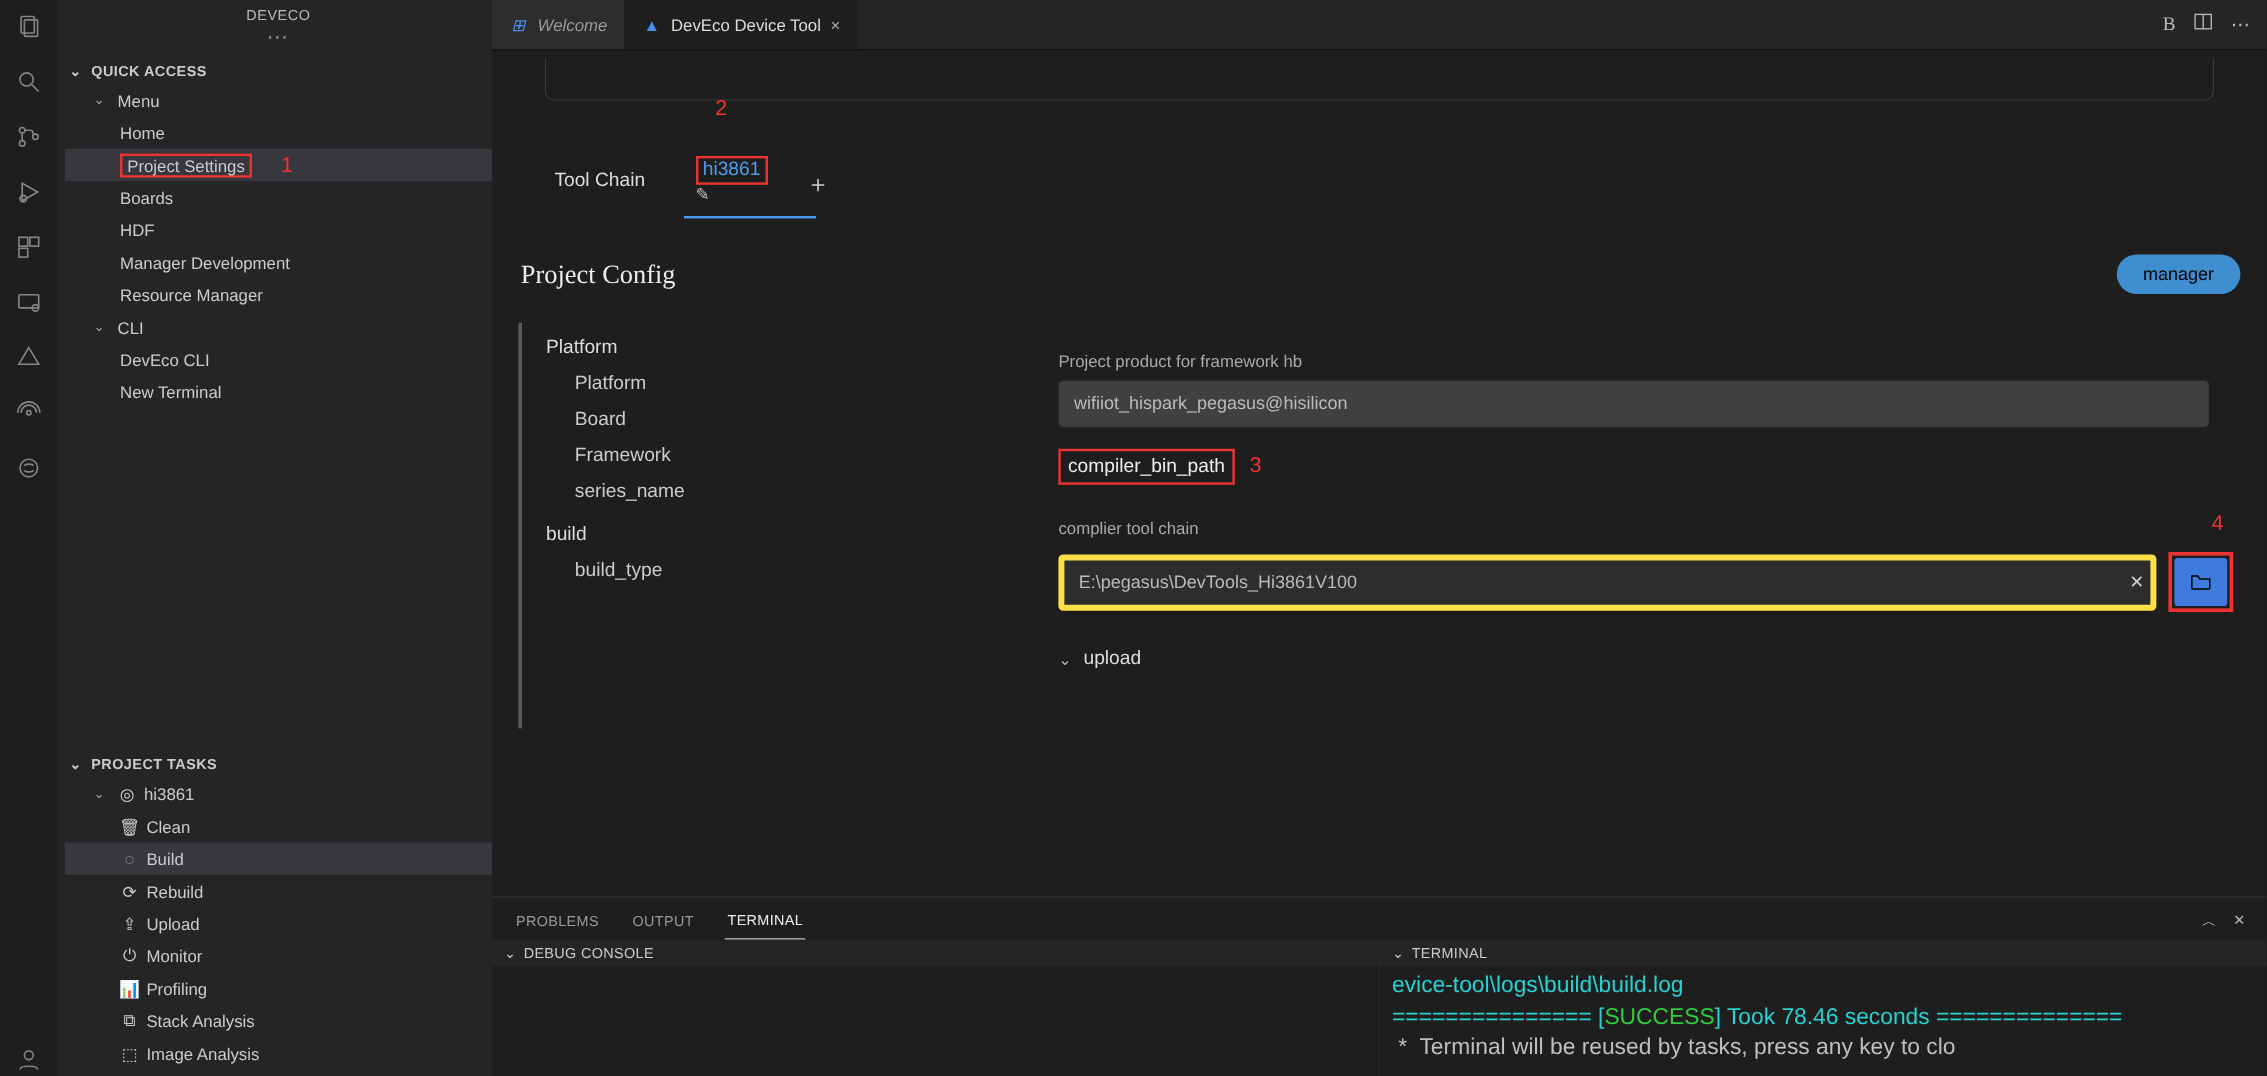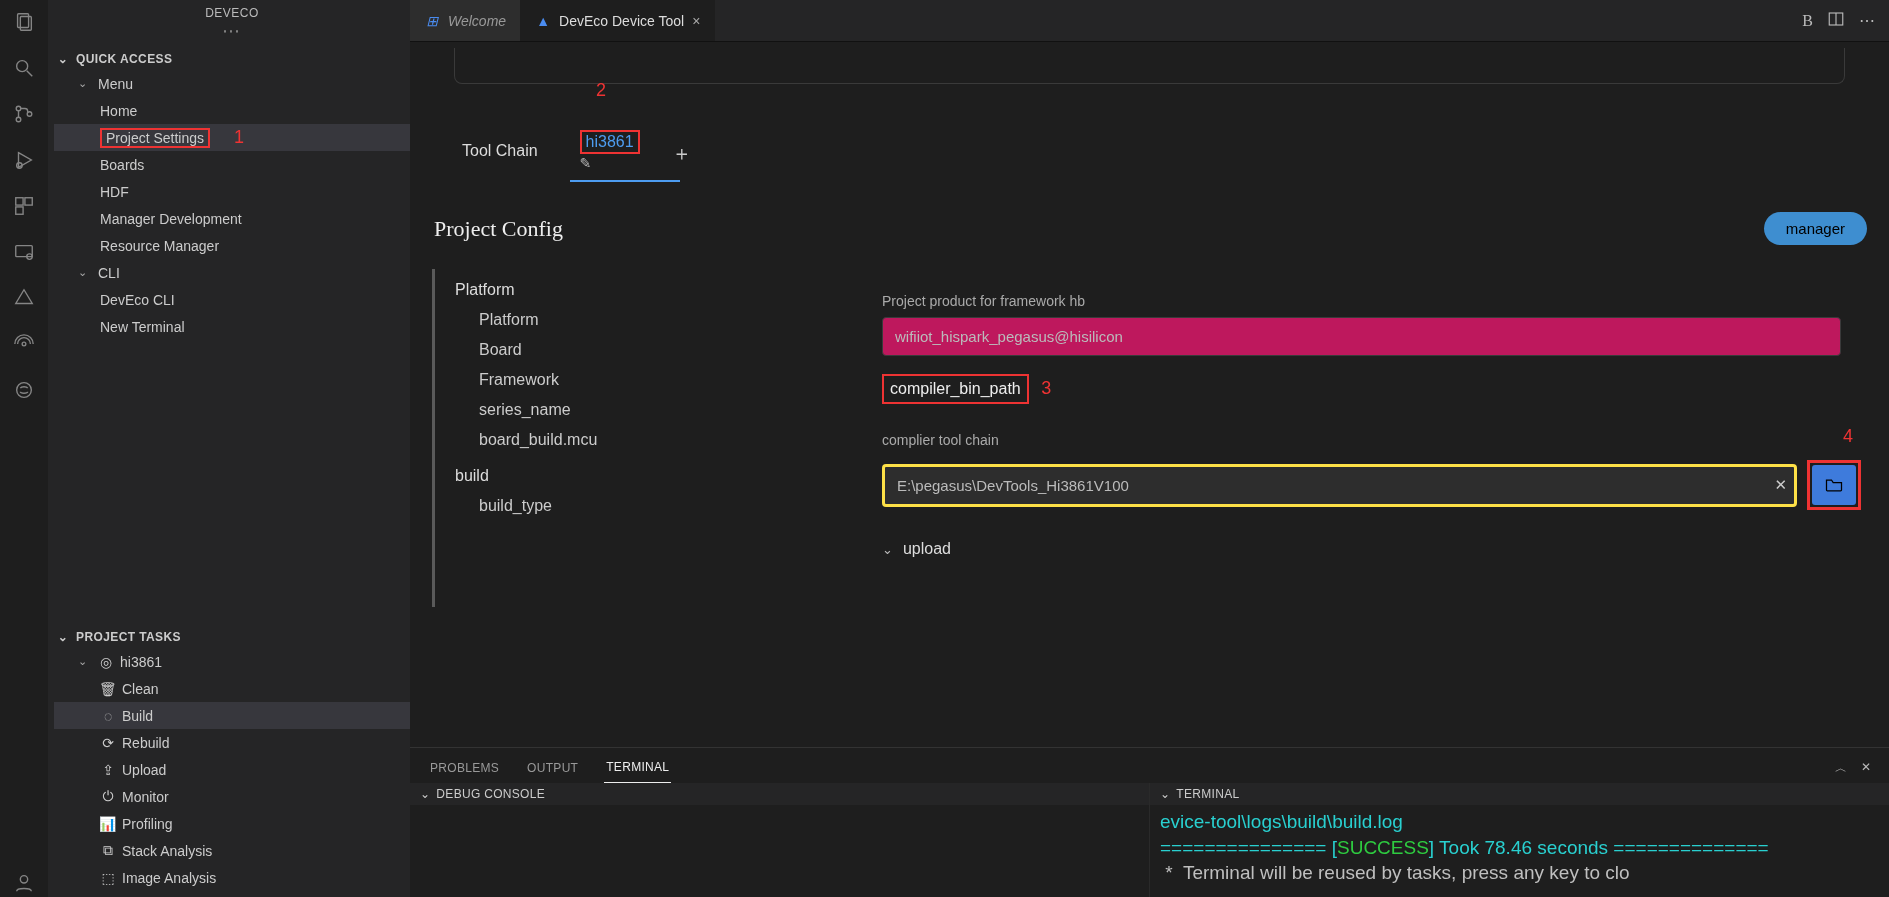--- a/index.html
+++ b/index.html
@@ -43,26 +43,26 @@
 .proj-config-row { display:flex; align-items:center; justify-content:space-between; margin-top:30px; padding-left:2px; }
 .proj-config-row h2 { font-size:22px; font-weight:500; color:#eee; font-family:Georgia,serif; }
 .btn-manager { background:#3e8ed0; color:#000000; border:none; border-radius:18px; padding:8px 22px; font-size:15px; cursor:pointer; }
 .config-body { display:flex; gap:0; margin-top:24px; height:338px; }
 .config-nav { width:420px; border-left:3px solid #5a5a5a; padding-left:20px; padding-top:6px; color:#ddd; font-size:16px; overflow:hidden; }
 .config-nav .nav-group { margin-bottom:6px; }
 .config-nav .nav-head { padding:6px 0; }
 .config-nav .nav-sub { padding:6px 0 6px 24px; color:#ccc; }
 .config-form { flex:1; padding:0 6px 0 30px; overflow:hidden; }
 .form-label { font-size:14px; color:#aaa; margin-top:24px; margin-bottom:8px; }
-.form-input { width:98%; background:#be185d; border:1px solid #3a3a3a; color:#bbb; padding:10px 12px; border-radius:4px; font-size:15px; }
+.form-input { width:98%; background:#404040; border:1px solid #3a3a3a; color:#bbb; padding:10px 12px; border-radius:4px; font-size:15px; }
 .compiler-label { display:inline-block; border:2px solid #e33; padding:4px 6px; color:#eee; font-size:16px; margin-top:18px; }
 .annot3 { color:#e33; font-size:18px; margin-left:8px; }
 .path-row { display:flex; align-items:center; gap:10px; margin-top:12px; }
 .path-input-wrap { flex:1; position:relative; }
-.path-input-wrap input { width:100%; background:#2d2d2d; border:3px solid #fde047; color:#bbb; padding:10px 23px 10px 12px; border-radius:4px; font-size:15px; }
+.path-input-wrap input { width:100%; background:#2d2d2d; border:5px solid #fde047; color:#bbb; padding:10px 23px 10px 12px; border-radius:4px; font-size:15px; }
 .path-input-wrap .x { position:absolute; right:10px; top:50%; transform:translateY(-50%); color:#ccc; cursor:pointer; font-size:15px; }
 .folder-btn { width:44px; height:40px; background:#3e7bdc; border:none; border-radius:3px; display:flex; align-items:center; justify-content:center; cursor:pointer; }
 .folder-box { border:3px solid #e33; padding:2px; }
 .upload-row { display:flex; align-items:center; gap:10px; margin-top:30px; color:#ddd; font-size:16px; }
 .upload-row .chev { font-size:13px; color:#bbb; }
 .panel { height:150px; border-top:1px solid #333; background:#1e1e1e; display:flex; flex-direction:column; }
 .panel-tabs { display:flex; align-items:center; gap:24px; padding:6px 18px 0; font-size:12px; color:#999;justify-content:space-between; }
 .panel-tabs .pt { padding:6px 2px 8px; cursor:pointer; letter-spacing:.3px; }
 .panel-tabs .pt.active { color:#eee; border-bottom:1px solid #eee; }
 .panel-tabs .pa { margin-left:auto; display:flex; gap:14px; color:#bbb; }
@@ -283,21 +283,20 @@
     </div>
 
     <div class="config-body">
       <div class="config-nav">
         <div class="nav-group">
           <div class="nav-head">Platform</div>
           <div class="nav-sub">Platform</div>
           <div class="nav-sub">Board</div>
           <div class="nav-sub">Framework</div>
           <div class="nav-sub">series_name</div>
-          <div class="nav-sub">board_build.mcu</div>
         </div>
         <div class="nav-group">
           <div class="nav-head">build</div>
           <div class="nav-sub">build_type</div>
         </div>
       </div>
 
       <div class="config-form">
         <div class="form-label">Project product for framework hb</div>
         <input class="form-input" value="wifiiot_hispark_pegasus@hisilicon" style="">

